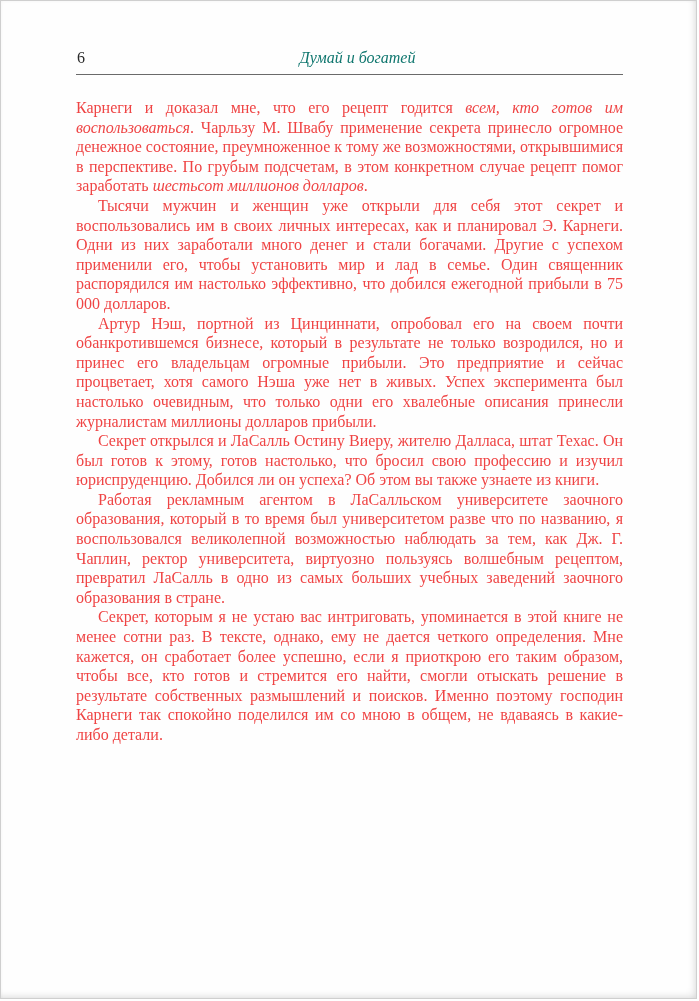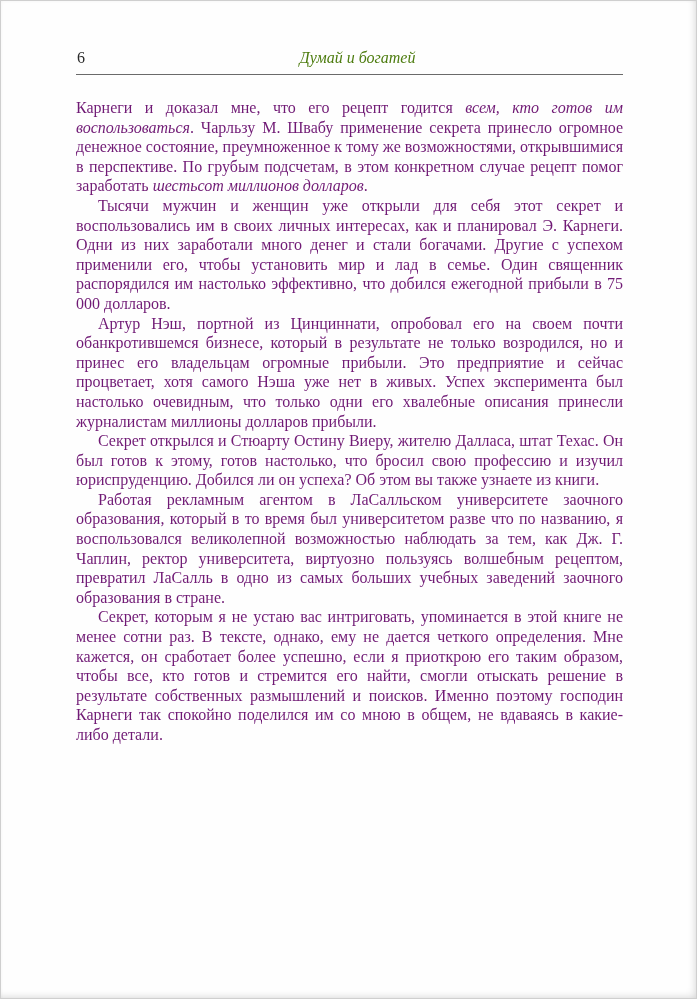--- a/index.html
+++ b/index.html
@@ -38,36 +38,36 @@
     font-style: normal;
     color: #2a2a2a;
   }
   .running-title {
     position: absolute;
     left: 16px;
     right: 0;
     top: 0;
     text-align: center;
     font-style: italic;
-    color: #4d7c0f;
+    color: #0f766e;
   }
   .head-rule {
     margin-top: 5px;
     border: none;
     border-top: 1px solid #6a6a6a;
     height: 0;
   }
   .page-body {
     margin-top: 23px;
     font-size: 16px;
     line-height: 19.6px;
     text-align: justify;
     hyphens: auto;
     -webkit-hyphens: auto;
-    color: #701a75;
+    color: #ef4444;
   }
   .page-body p {
     margin: 0;
   }
   .page-body p.indent {
     text-indent: 22px;
   }
   .it {
     font-style: italic;
   }
@@ -79,18 +79,18 @@
   <div class="text-block">
     <div class="running-head">
       <span class="page-number">6</span>
       <span class="running-title">Думай и богатей</span>
     </div>
     <hr class="head-rule">
     <div class="page-body">
         <p class=""><span>Карнеги и доказал мне, что его рецепт годится </span><span class="it">всем, кто готов им воспользоваться</span><span>. Чарльзу М. Швабу применение секрета принесло огромное денежное состояние, преумноженное к тому же возможностями, открывшимися в перспективе. По грубым подсчетам, в этом конкретном случае рецепт помог заработать </span><span class="it">шестьсот миллионов долларов</span><span>.</span></p>
         <p class="indent"><span>Тысячи мужчин и женщин уже открыли для себя этот секрет и воспользовались им в своих личных интересах, как и планировал Э. Карнеги. Одни из них заработали много денег и стали богачами. Другие с успехом применили его, чтобы установить мир и лад в семье. Один священник распорядился им настолько эффективно, что добился ежегодной прибыли в 75 000 долларов.</span></p>
         <p class="indent"><span>Артур Нэш, портной из Цинциннати, опробовал его на своем почти обанкротившемся бизнесе, который в результате не только возродился, но и принес его владельцам огромные прибыли. Это предприятие и сейчас процветает, хотя самого Нэша уже нет в живых. Успех эксперимента был настолько очевидным, что только одни его хвалебные описания принесли журналистам миллионы долларов прибыли.</span></p>
-        <p class="indent"><span>Секрет открылся и Стюарту Остину Виеру, жителю Далласа, штат Техас. Он был готов к этому, готов настолько, что бросил свою профессию и изучил юриспруденцию. Добился ли он успеха? Об этом вы также узнаете из книги.</span></p>
+        <p class="indent"><span>Секрет открылся и ЛаСалль Остину Виеру, жителю Далласа, штат Техас. Он был готов к этому, готов настолько, что бросил свою профессию и изучил юриспруденцию. Добился ли он успеха? Об этом вы также узнаете из книги.</span></p>
         <p class="indent"><span>Работая рекламным агентом в ЛаСалльском университете заочного образования, который в то время был университетом разве что по названию, я воспользовался великолепной возможностью наблюдать за тем, как Дж. Г. Чаплин, ректор университета, виртуозно пользуясь волшебным рецептом, превратил ЛаСалль в одно из самых больших учебных заведений заочного образования в стране.</span></p>
         <p class="indent"><span>Секрет, которым я не устаю вас интриговать, упоминается в этой книге не менее сотни раз. В тексте, однако, ему не дается четкого определения. Мне кажется, он сработает более успешно, если я приоткрою его таким образом, чтобы все, кто готов и стремится его найти, смогли отыскать решение в результате собственных размышлений и поисков. Именно поэтому господин Карнеги так спокойно поделился им со мною в общем, не вдаваясь в какие-либо детали.</span></p>
       </div>
   </div>
 </div>
 
 </body></html>

